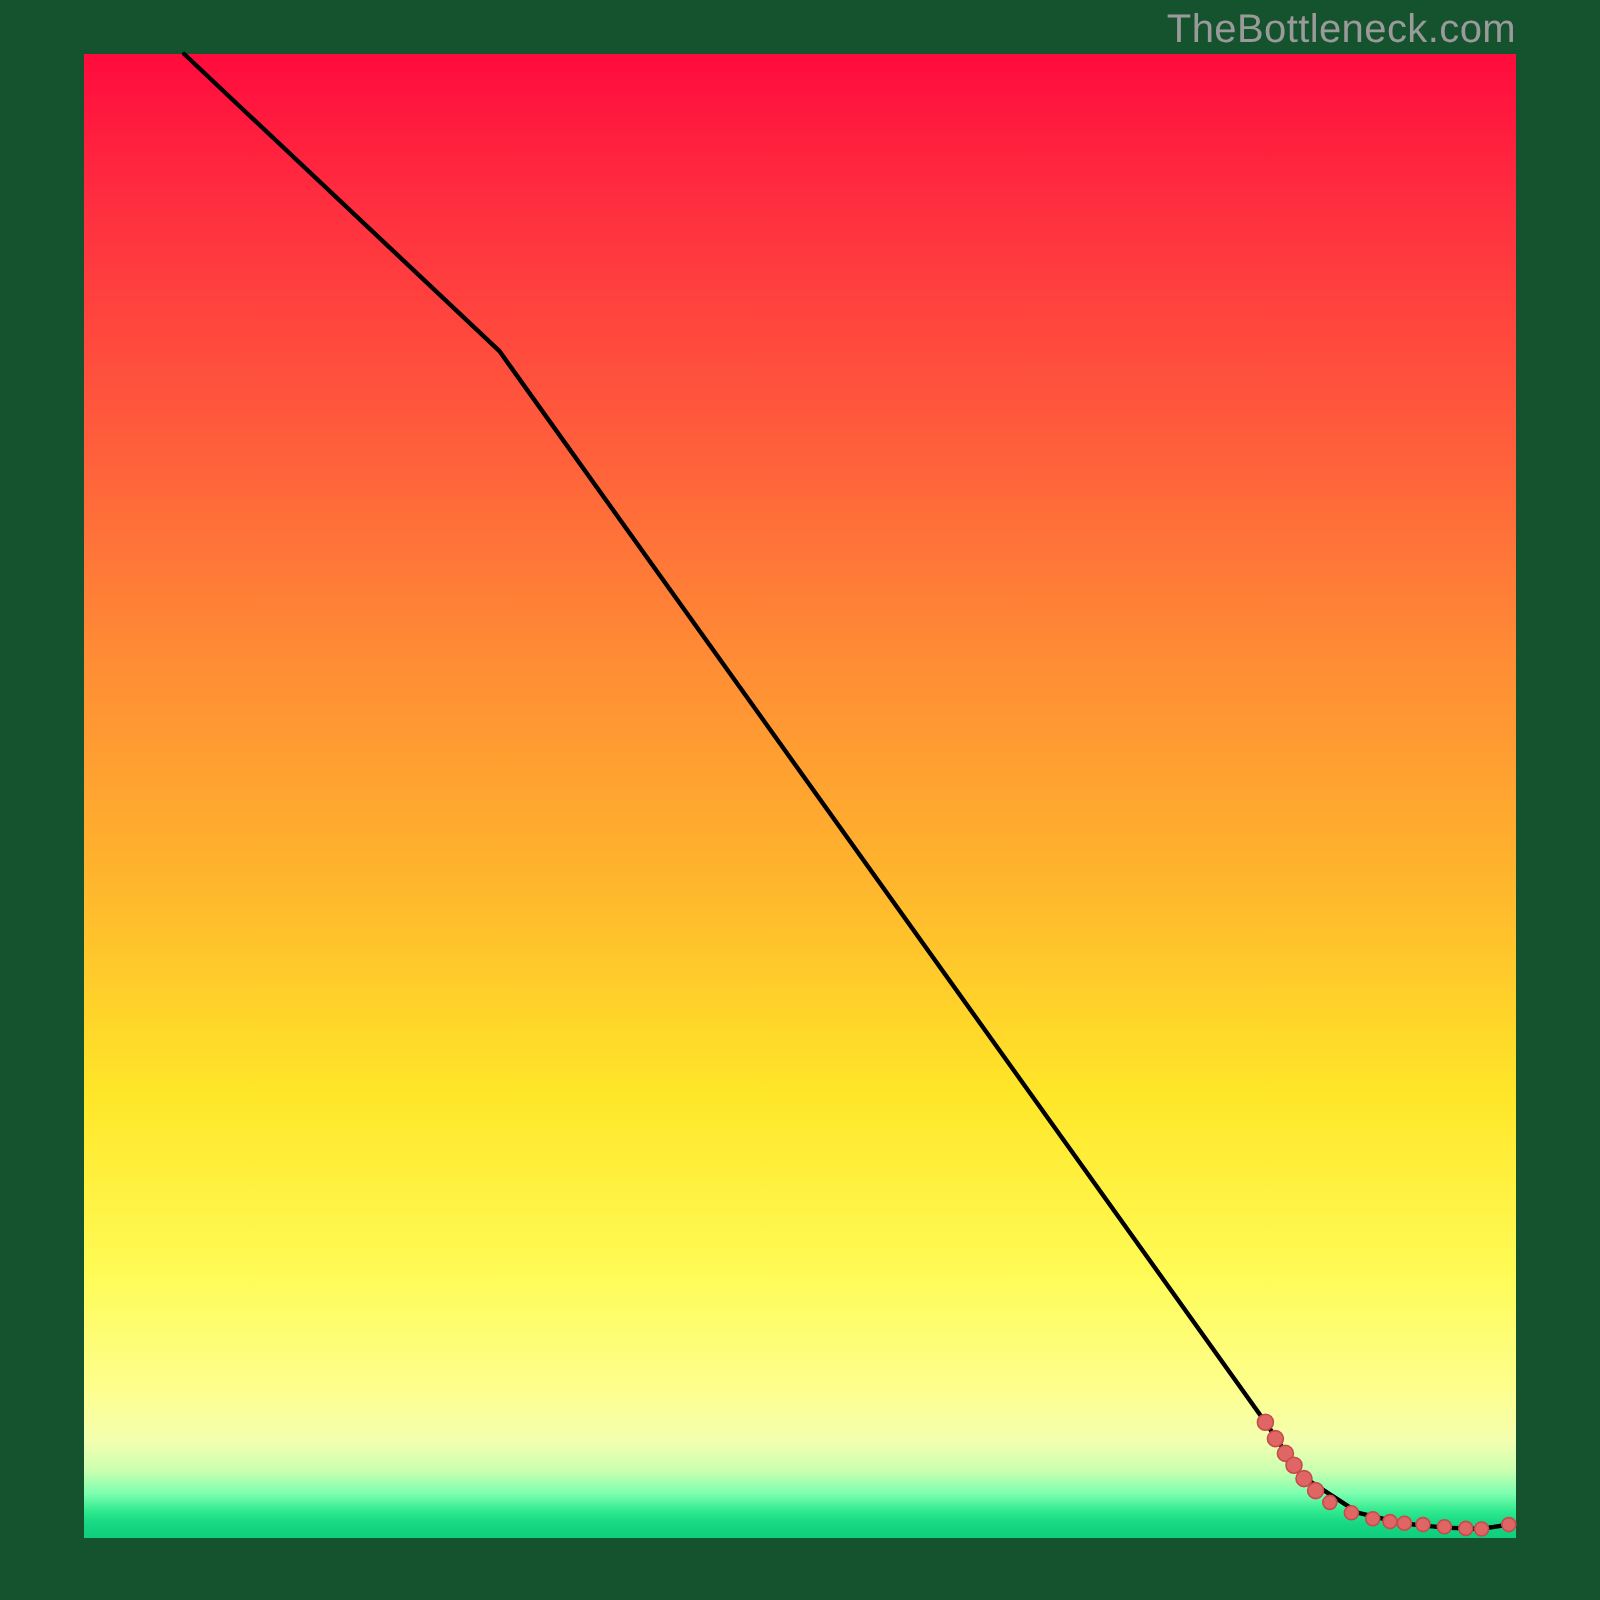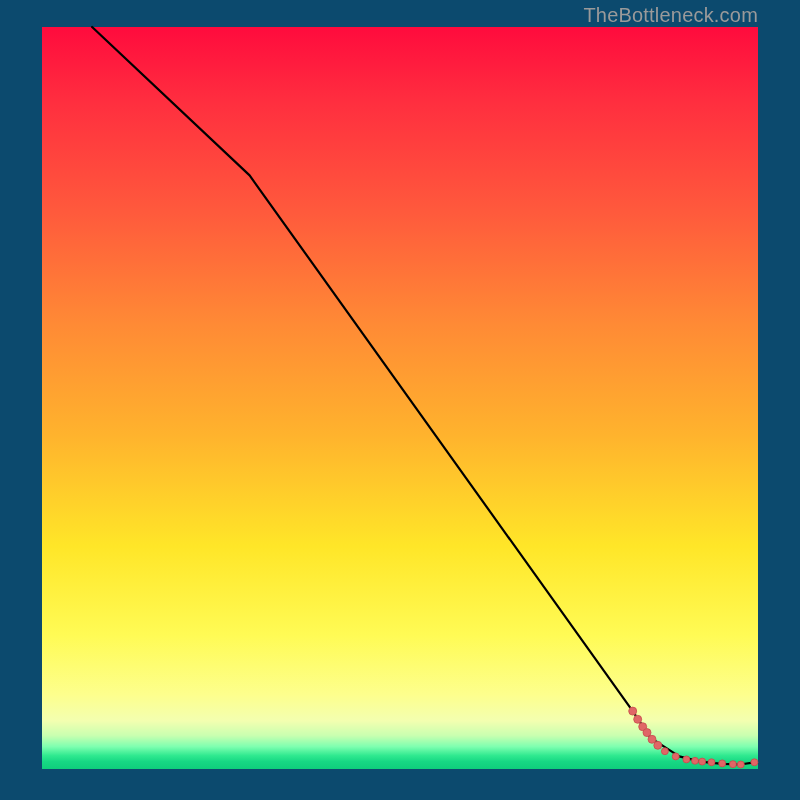--- a/index.html
+++ b/index.html
@@ -10,21 +10,21 @@
     background: #000;
     overflow: hidden;
     font-family: Arial, Helvetica, sans-serif;
   }
   .frame {
     position: absolute;
     left: 0;
     top: 0;
     width: 800px;
     height: 800px;
-    background: #0c4a6e;
+    background: #14532d;
   }
   .plot {
     position: absolute;
     left: 42px;
     top: 27px;
     width: 716px;
     height: 742px;
     
     background: linear-gradient(
       to bottom,

